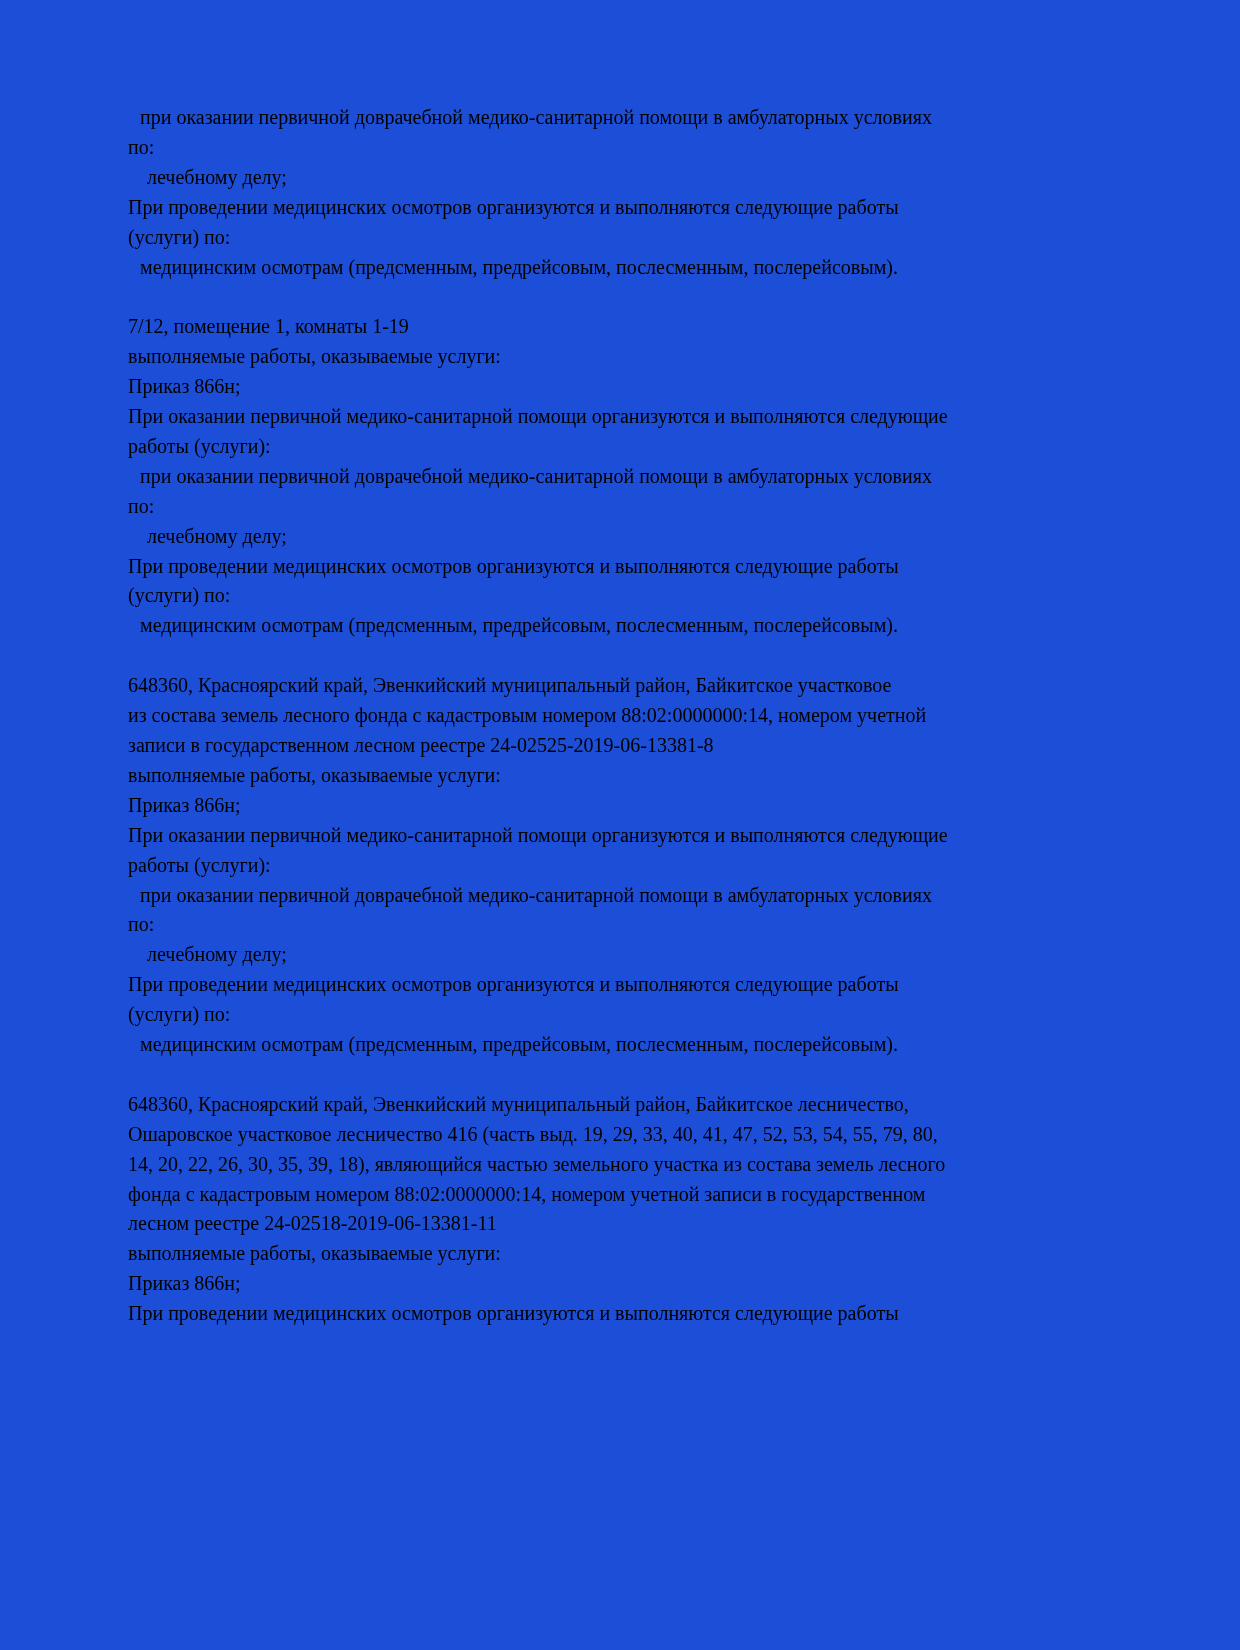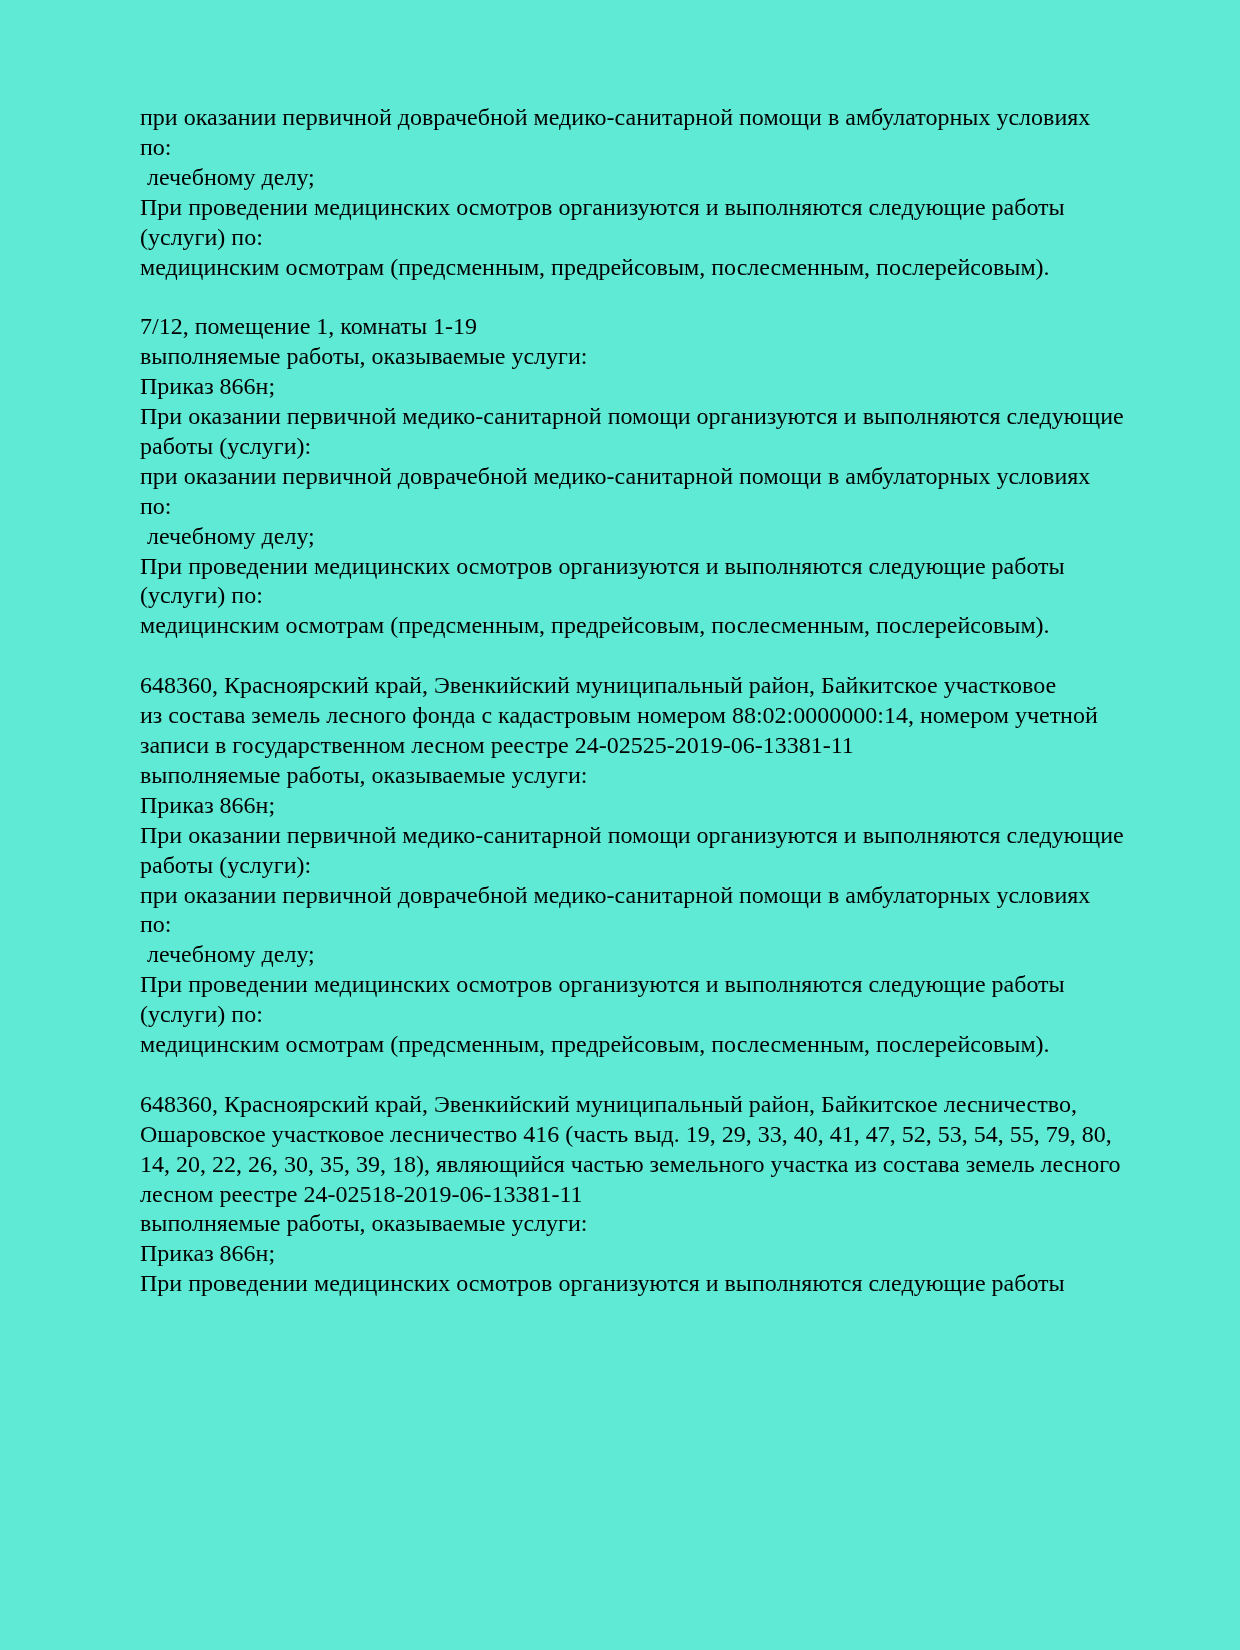--- a/index.html
+++ b/index.html
@@ -4,39 +4,39 @@
 <style>
   html, body {
     margin: 0;
     padding: 0;
     background: #ffffff;
   }
   .page {
     position: relative;
     width: 1240px;
     height: 1650px;
-    background: #5eead4;
+    background: #1d4ed8;
     color: #000000;
     font-family: "Liberation Serif", "DejaVu Serif", serif;
-    font-size: 24px;
+    font-size: 20px;
     overflow: hidden;
   }
   .text-block {
     position: absolute;
     left: 128px;
     top: 103px;
     width: 1100px;
     line-height: 29.9px;
   }
   .line {
     min-height: 29.9px;
     white-space: nowrap;
   }
   .line.blank {  }
-  .ind-0 { padding-left: 0; margin-left: 12px; }
+  .ind-0 { padding-left: 0; }
   .ind-2 { padding-left: 12px; }  
   .ind-3 { padding-left: 19px; }  
 </style>
 </head>
 <body>
 
 <div class="page">
   <div class="text-block">
       <div class="line ind-2">при оказании первичной доврачебной медико-санитарной помощи в амбулаторных условиях</div>
       <div class="line ind-0">по:</div>
@@ -52,33 +52,34 @@
       <div class="line ind-0">работы (услуги):</div>
       <div class="line ind-2">при оказании первичной доврачебной медико-санитарной помощи в амбулаторных условиях</div>
       <div class="line ind-0">по:</div>
       <div class="line ind-3">лечебному делу;</div>
       <div class="line ind-0">При проведении медицинских осмотров организуются и выполняются следующие работы</div>
       <div class="line ind-0">(услуги) по:</div>
       <div class="line ind-2">медицинским осмотрам (предсменным, предрейсовым, послесменным, послерейсовым).</div>
       <div class="line blank"></div>
       <div class="line ind-0">648360, Красноярский край, Эвенкийский муниципальный район, Байкитское участковое</div>
       <div class="line ind-0">из состава земель лесного фонда с кадастровым номером 88:02:0000000:14, номером учетной</div>
-      <div class="line ind-0">записи в государственном лесном реестре 24-02525-2019-06-13381-11</div>
+      <div class="line ind-0">записи в государственном лесном реестре 24-02525-2019-06-13381-8</div>
       <div class="line ind-0">выполняемые работы, оказываемые услуги:</div>
       <div class="line ind-0">Приказ 866н;</div>
       <div class="line ind-0">При оказании первичной медико-санитарной помощи организуются и выполняются следующие</div>
       <div class="line ind-0">работы (услуги):</div>
       <div class="line ind-2">при оказании первичной доврачебной медико-санитарной помощи в амбулаторных условиях</div>
       <div class="line ind-0">по:</div>
       <div class="line ind-3">лечебному делу;</div>
       <div class="line ind-0">При проведении медицинских осмотров организуются и выполняются следующие работы</div>
       <div class="line ind-0">(услуги) по:</div>
       <div class="line ind-2">медицинским осмотрам (предсменным, предрейсовым, послесменным, послерейсовым).</div>
       <div class="line blank"></div>
       <div class="line ind-0">648360, Красноярский край, Эвенкийский муниципальный район, Байкитское лесничество,</div>
       <div class="line ind-0">Ошаровское участковое лесничество 416 (часть выд. 19, 29, 33, 40, 41, 47, 52, 53, 54, 55, 79, 80,</div>
       <div class="line ind-0">14, 20, 22, 26, 30, 35, 39, 18), являющийся частью земельного участка из состава земель лесного</div>
+      <div class="line ind-0">фонда с кадастровым номером 88:02:0000000:14, номером учетной записи в государственном</div>
       <div class="line ind-0">лесном реестре 24-02518-2019-06-13381-11</div>
       <div class="line ind-0">выполняемые работы, оказываемые услуги:</div>
       <div class="line ind-0">Приказ 866н;</div>
       <div class="line ind-0">При проведении медицинских осмотров организуются и выполняются следующие работы</div>
     </div>
 </div>
 
 </body></html>

